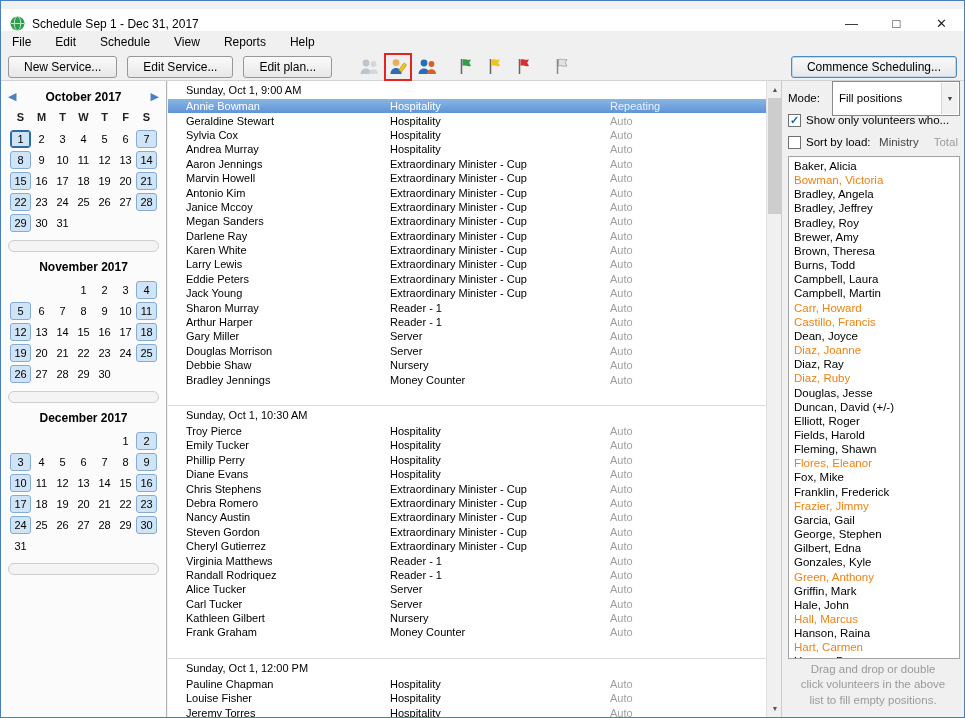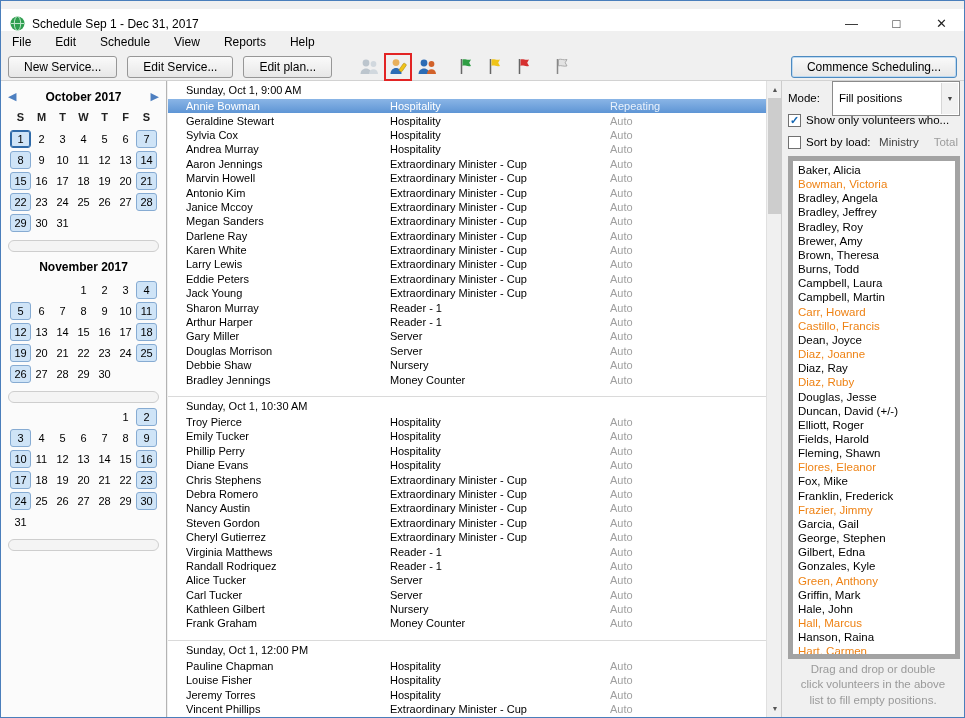--- a/index.html
+++ b/index.html
@@ -49,21 +49,21 @@
   .day { height:18px; line-height:17px; font-size:11px; text-align:center; color:#000;
          border-radius:3px; border:1px solid transparent; }
   .day.hl { background:#cfe4f7; border-color:#86abd2; }
   .day.sel { border-color:#2f6aa8; box-shadow:0 0 0 1px #2f6aa8 inset; }
   .cal-strip { height:12px; border:1px solid #cecece; border-radius:6px;
                margin:8px 7px 5px; background:#f4f4f4; }
 
   
   .schedule-panel { position:absolute; top:80px; left:167px; width:598px; bottom:0;
                     background:#ffffff; overflow:hidden; }
-  .sched-section:not(:first-child) { margin-top:9px; border-top:1px solid #dadada; }
+  .sched-section:not(:first-child) { margin-top:18px; border-top:1px solid #dadada; }
   .sched-header { font-size:11px; color:#000; padding:3px 0 3px 18px; }
   .sched-row { height:14.4px; display:flex; align-items:center; font-size:11px; }
   .sched-row .name { width:222px; padding-left:18px; overflow:hidden; white-space:nowrap; }
   .sched-row .ministry { width:220px; overflow:hidden; white-space:nowrap; }
   .sched-row .mode { color:#9f9f9f; }
   .sched-row.selected { background:linear-gradient(#8ab5e6,#5e95d5); }
   .sched-row.selected .name, .sched-row.selected .ministry { color:#fff; }
   .sched-row.selected .mode { color:#eaf2fc; }
 
   
@@ -85,21 +85,21 @@
   .select-arrow { position:absolute; right:1px; top:1px; bottom:1px; width:17px; background:#f1f1f1;
                   display:flex; align-items:center; justify-content:center; font-size:7px;
                   color:#444; border-left:1px solid #d6d6d6; }
   .check-row { display:flex; align-items:center; gap:5px; font-size:11.5px; height:22px;
                flex:none; color:#000; }
   .cb { width:13px; height:13px; background:#fff; border:1px solid #707070; display:flex;
         align-items:center; justify-content:center; flex:none; }
   .cb i { font-style:normal; font-size:11px; line-height:11px; color:#1567b3; font-weight:bold; }
   .sort-ministry { margin-left:auto; color:#444; }
   .sort-total { color:#9c9c9c; margin:0 2px 0 10px; }
-  .volunteer-list { margin-top:3px; flex:1; background:#fff; border:5px solid #a3a3a3;
+  .volunteer-list { margin-top:3px; flex:1; background:#fff; border:1px solid #a3a3a3;
                     overflow:hidden; padding:2px 4px 0 5px; }
   .vol { font-size:11.5px; line-height:14.15px; color:#000; white-space:nowrap; }
   .vol.flagged { color:#ee8214; }
   .hint { flex:none; height:58px; display:flex; align-items:center; justify-content:center;
           text-align:center; color:#9a9a9a; font-size:11.5px; line-height:1.35;
           padding:0 14px 6px 12px; }
 </style>
 </head>
 <body>
 
@@ -282,20 +282,23 @@
           <span class="day">27</span>
           <span class="day">28</span>
           <span class="day">29</span>
           <span class="day">30</span>
           <span class="day"></span>
           <span class="day"></span>
         </div>
         <div class="cal-strip"></div>
       </div>
       <div class="cal-month">
+        <div class="cal-title-row">
+          <span class="cal-title">December 2017</span>
+        </div>
         <div class="cal-grid">
           <span class="day"></span>
           <span class="day"></span>
           <span class="day"></span>
           <span class="day"></span>
           <span class="day"></span>
           <span class="day">1</span>
           <span class="day hl">2</span>
           <span class="day hl">3</span>
           <span class="day">4</span>

